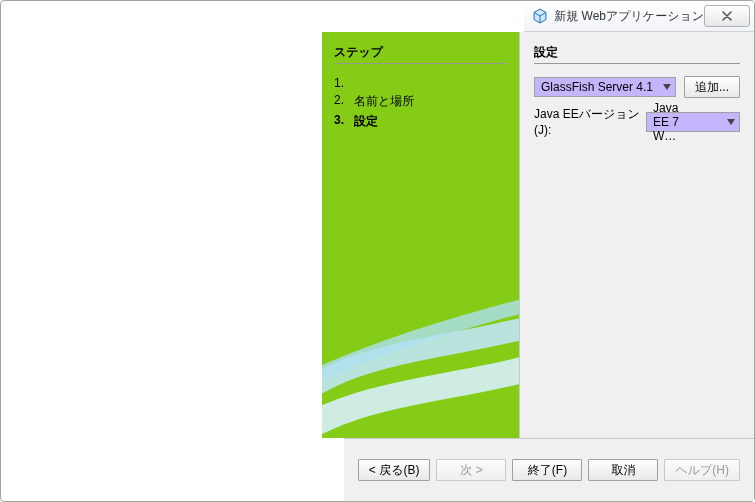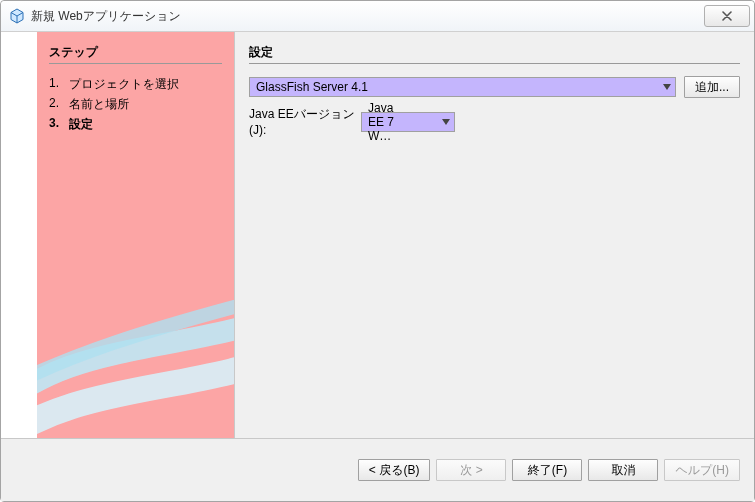--- a/index.html
+++ b/index.html
@@ -15,20 +15,21 @@
   }
   .window {
     width: 755px;
     height: 502px;
     box-sizing: border-box;
     border: 1px solid #a4a4a4;
     background: #fff;
     display: flex;
     flex-direction: column;
     border-radius: 4px;
+    align-items: flex-end;
   }
 
   
   .titlebar {
     height: 30px;
     display: flex;
     align-items: center;
     padding: 0 4px 0 8px;
     background: linear-gradient(to bottom, #ffffff 0%, #f0f4f8 100%);
     border-bottom: 1px solid #d0d0d0;
@@ -64,21 +65,21 @@
     display: flex;
     overflow: hidden;
   }
   .left-pane {
     width: 198px;
     flex: 0 0 198px;
     border-right: 1px solid #c8c8c8;
     padding: 12px 12px;
     box-sizing: border-box;
     position: relative;
-    background: #fca5a5;
+    background: #84cc16;
     overflow: hidden;
     margin-left: 36px;
   }
   .left-pane .swoosh {
     position: absolute;
     left: -30px;
     bottom: -20px;
     width: 280px;
     height: 160px;
     pointer-events: none;
@@ -207,21 +208,20 @@
     </span>
   </div>
 
   <div class="content">
 
     <div class="left-pane">
       <div class="heading">ステップ</div>
       <ul class="steps">
         <li>
           <span class="num">1.</span>
-          <span>プロジェクトを選択</span>
         </li>
         <li>
           <span class="num">2.</span>
           <span>名前と場所</span>
         </li>
         <li class="current">
           <span class="num">3.</span>
           <span>設定</span>
         </li>
       </ul>

